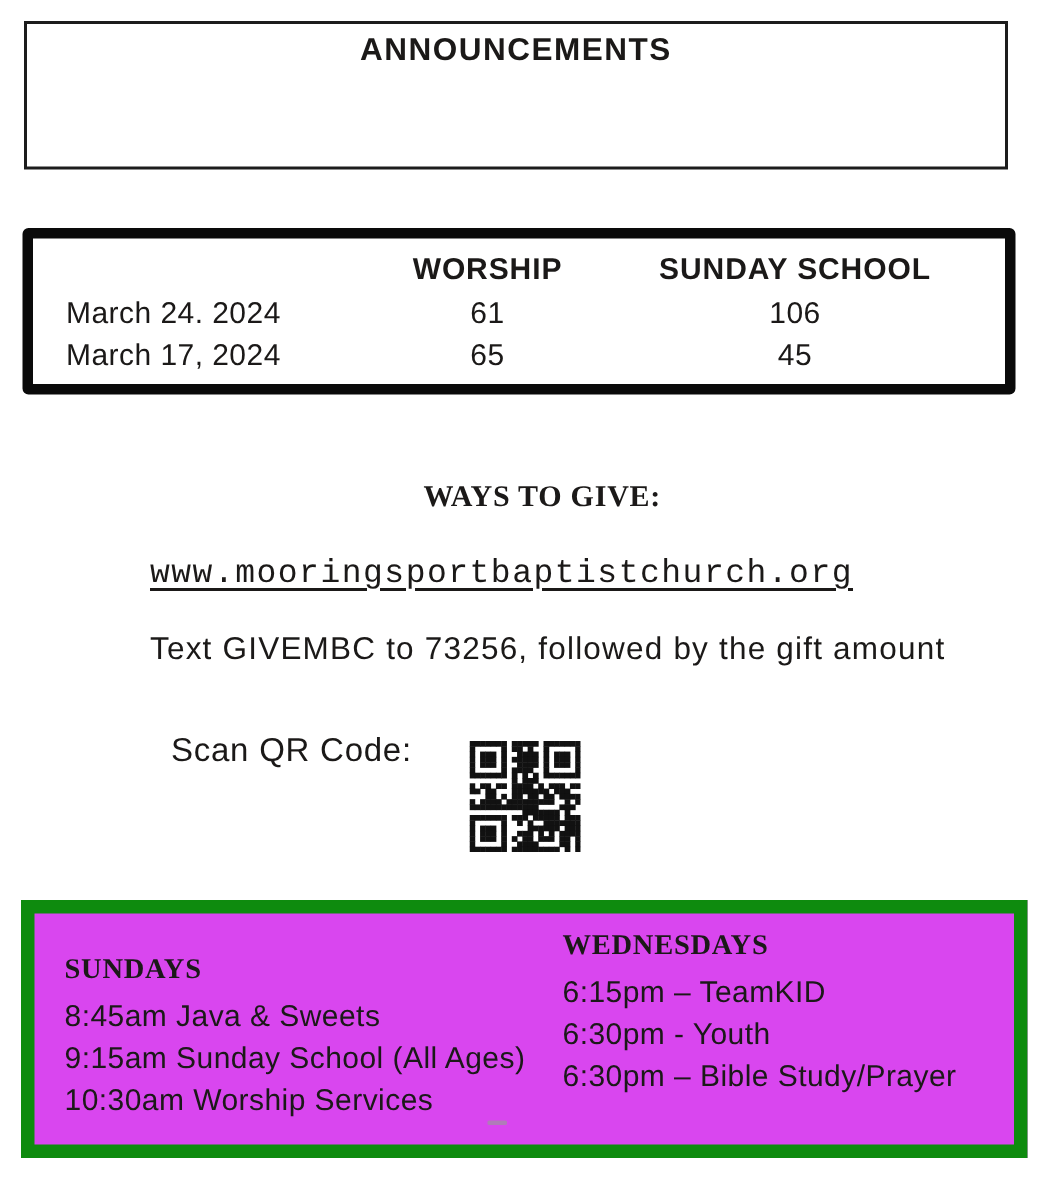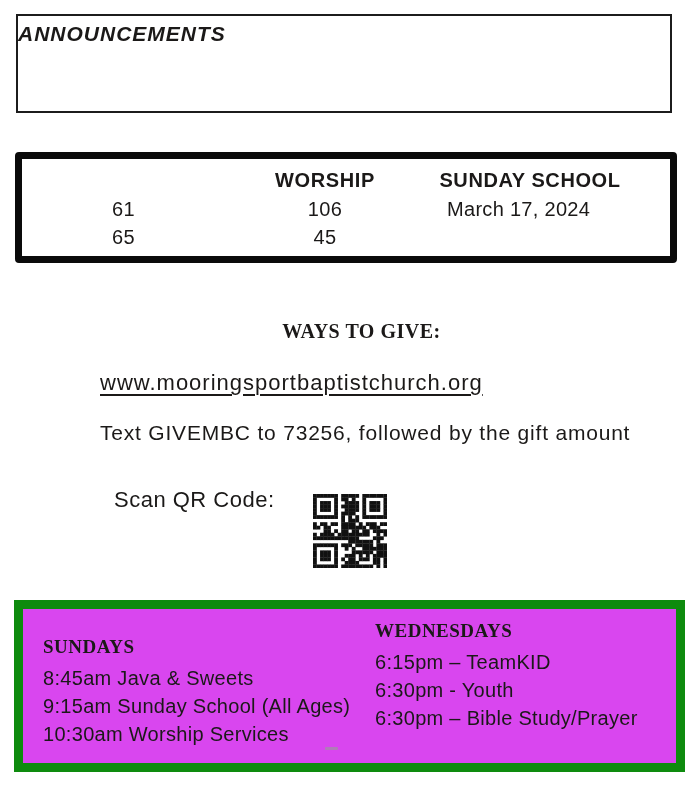--- a/index.html
+++ b/index.html
@@ -12,23 +12,22 @@
     -webkit-font-smoothing:antialiased;
   }
   .serif { font-family:"Liberation Serif","DejaVu Serif",serif; }
 
   
   .ann-box {
     position:absolute; left:16px; top:14px; width:656px; height:99px;
     border:2px solid #1c1c1c; padding-top:5px;
   }
   .ann-title {
-    font-size:21px; font-weight:700; letter-spacing:1px;
+    text-align:center; font-size:21px; font-weight:700; letter-spacing:1px;
     line-height:26px;
-    font-style:italic;
   }
   .ann-row { display:flex; padding-left:20px; margin-top:5px; }
   .ann-day { width:152px; font-size:20px; font-weight:700; letter-spacing:0.5px; line-height:27px; }
   .ann-detail { font-size:20px; font-weight:700; letter-spacing:0.3px; line-height:27px; }
 
   
   .att-box {
     position:absolute; left:15px; top:152px; width:662px; height:111px;
     border:7px solid var(--border-black); border-radius:4px;
     padding:8px 0 5px 0;
@@ -42,20 +41,21 @@
   
   .give-title {
     position:absolute; left:0; top:320px; width:699px; text-align:center;
     font-size:20px; font-weight:700; letter-spacing:0.5px;padding-left:24px;
   }
   .website {
     position:absolute; left:100px; top:370px;
     font-size:22px; letter-spacing:1px; color:var(--ink);
     text-decoration:underline; text-underline-offset:4px; text-decoration-thickness:1.5px;
     cursor:pointer;
+    font-family:Liberation Mono, monospace;
   }
   .give-text {
     position:absolute; left:100px; top:419px; width:575px;
     font-size:21px; letter-spacing:0.8px; line-height:28px;
   }
   .scan-label {
     position:absolute; left:100px; top:487px;
     font-size:22px; letter-spacing:0.5px;margin-left:14px;
   }
   .qr {
@@ -87,20 +87,21 @@
   <section class="ann-box">
     <div class="ann-title">ANNOUNCEMENTS</div>
   </section>
 
   <section class="att-box">
     <div class="att-grid">
       <div class="att-cell"></div>
       <div class="att-cell att-header">WORSHIP</div>
       <div class="att-cell att-header">SUNDAY SCHOOL</div>
 
+      <div class="att-cell att-date">March 24. 2024</div>
       <div class="att-cell att-num">61</div>
       <div class="att-cell att-num">106</div>
 
       <div class="att-cell att-date">March 17, 2024</div>
       <div class="att-cell att-num">65</div>
       <div class="att-cell att-num">45</div>
     </div>
   </section>
 
   <div class="give-title serif">WAYS TO GIVE:</div>

